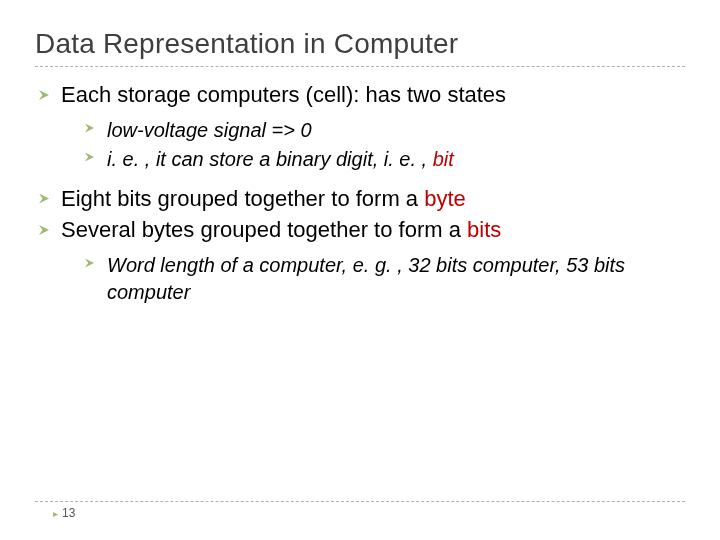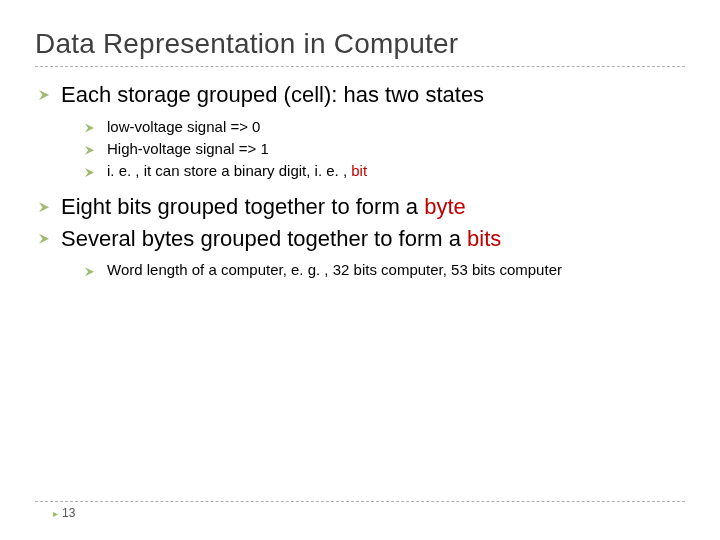--- a/index.html
+++ b/index.html
@@ -78,24 +78,25 @@
     clip-path: polygon(0 0, 100% 50%, 0 100%, 35% 50%);
   }
   ul.lvl2 {
     list-style: none;
     padding: 0;
     margin: 8px 0 12px 24px;
   }
   ul.lvl2 > li {
     position: relative;
     padding-left: 22px;
-    font-size: 15px;
+    font-size: 20px;
     line-height: 1.35;
     margin-bottom: 2px;
     color: #000;
+    font-style: italic;
   }
   ul.lvl2 > li::before {
     content: "";
     position: absolute;
     left: 0;
     top: 7px;
     width: 9px;
     height: 9px;
     background: #9fb96e;
     clip-path: polygon(0 0, 100% 50%, 0 100%, 35% 50%);
@@ -105,27 +106,24 @@
 </head>
 <body>
 
 <div class="slide">
 
   <div class="title">Data Representation in Computer</div>
   <hr class="title-divider">
 
   <ul class="lvl1">
     <li>
-      <span>Each storage grouped (cell): has two states</span>
+      <span>Each storage computers (cell): has two states</span>
       <ul class="lvl2">
         <li>
           <span>low-voltage signal  =&gt; 0</span>
-        </li>
-        <li>
-          <span>High-voltage signal =&gt; 1</span>
         </li>
         <li>
           <span>i. e. , it can store a binary digit, i. e. , </span><span class="kw-red">bit</span>
         </li>
       </ul>
     </li>
     <li>
       <span>Eight bits grouped together to form a </span><span class="kw-red">byte</span>
     </li>
     <li>

